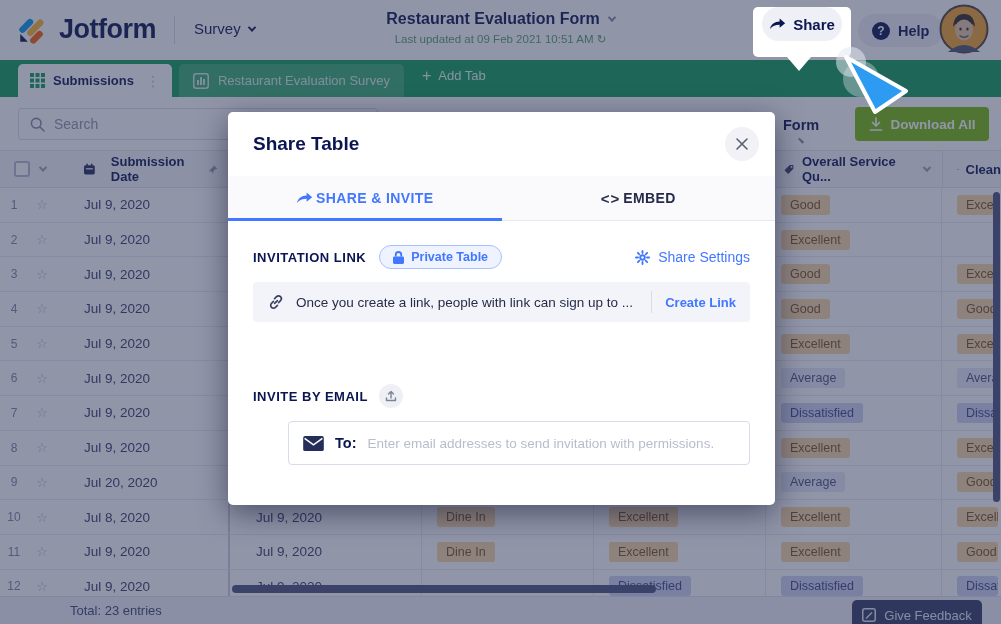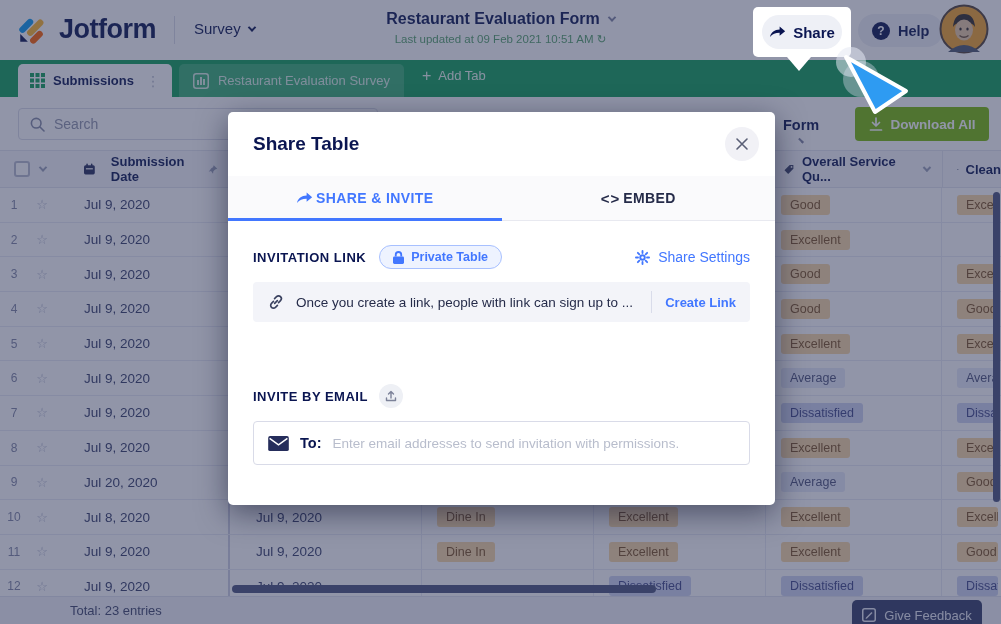--- a/index.html
+++ b/index.html
@@ -71,21 +71,21 @@
   .footer { position:absolute; left:0; top:596px; width:1001px; height:28px; background:#f2f3f9; border-top:1px solid #dfe1ee; z-index:1; }
   .total { position:absolute; left:70px; top:6px; font-size:13px; color:#3f466b; }
   .feedback-btn { position:absolute; left:852px; top:3px; width:130px; height:30px; background:#333c66; border-radius:5px; color:#e8eaf4; font-size:13px; display:flex; align-items:center; justify-content:center; gap:8px; cursor:pointer; }
 
   
   .overlay { position:absolute; inset:0; background:rgba(45,51,89,0.52); z-index:40; }
 
   
   .spotlight { position:absolute; left:753px; top:7px; width:98px; height:50px; background:#fff; border-radius:5px; z-index:55; }
   .spotlight::after { content:""; position:absolute; left:34px; top:100%; border:12px solid transparent; border-top:14px solid #fff; border-bottom-width:0; }
-  .share-pill { position:absolute; left:9px; top:8px; width:80px; height:34px; background:#eef0f6; border-radius:17px; display:flex; align-items:center; justify-content:center; gap:7px; cursor:pointer; }
+  .share-pill { position:absolute; left:9px; top:0; width:80px; height:34px; background:#eef0f6; border-radius:17px; display:flex; align-items:center; justify-content:center; gap:7px; cursor:pointer; }
   .share-pill .lbl { font-size:15px; font-weight:600; color:#0a1551; }
   .ripple1 { position:absolute; left:836px; top:47px; width:30px; height:30px; border-radius:50%; background:rgba(228,231,242,0.55); z-index:56; }
   .ripple2 { position:absolute; left:843px; top:61px; width:36px; height:36px; border-radius:50%; background:rgba(214,218,234,0.4); z-index:56; }
   .cursor { position:absolute; left:838px; top:50px; z-index:80; pointer-events:none; }
 
   
   .modal { position:absolute; left:228px; top:112px; width:547px; height:393px; background:#fff; border-radius:5px; box-shadow:0 8px 30px rgba(8,12,40,0.5); z-index:60; }
   .m-head { height:64px; display:flex; align-items:center; padding:0 25px; }
   .m-title { font-size:19px; font-weight:bold; color:#0a1551; }
   .m-close { position:absolute; right:16px; top:15px; width:34px; height:34px; border-radius:50%; background:#f1f1f6; display:flex; align-items:center; justify-content:center; cursor:pointer; }
@@ -99,21 +99,21 @@
   .inv-row { margin-top:24px; display:flex; align-items:center; }
   .sec-label { font-size:13px; font-weight:bold; letter-spacing:0.5px; color:#0a1551; }
   .priv-badge { margin-left:13px; display:flex; align-items:center; gap:7px; border:1px solid #a7c0ff; background:#eef3ff; color:#4277ff; border-radius:14px; padding:4px 13px; font-size:12.5px; font-weight:600; cursor:pointer; }
   .share-settings { margin-left:auto; display:flex; align-items:center; gap:8px; color:#4277ff; font-size:14px; font-weight:500; cursor:pointer; }
   .link-bar { margin-top:13px; height:40px; background:#f3f4f9; border-radius:4px; display:flex; align-items:center; padding:0 14px; }
   .link-text { flex:1; font-size:13.5px; color:#262c4a; margin-left:11px; overflow:hidden; white-space:nowrap; text-overflow:ellipsis; }
   .v-div { width:1px; height:22px; background:#d9dcea; margin:0 13px; }
   .create-link { font-size:13px; font-weight:600; color:#4277ff; cursor:pointer; white-space:nowrap; }
   .invite-row { margin-top:62px; display:flex; align-items:center; gap:11px; }
   .upload-circle { width:24px; height:24px; border-radius:50%; background:#eef0f5; display:flex; align-items:center; justify-content:center; cursor:pointer; }
-  .email-box { margin-top:13px; height:44px; border:1px solid #d9dbe8; border-radius:4px; display:flex; align-items:center; padding:0 14px; gap:11px; }
+  .email-box { margin-top:13px; height:44px; border:1px solid #d9dbe8; border-radius:4px; display:flex; align-items:center; padding:0 14px; gap:11px;margin-left:35px; }
   .to-label { font-size:14.5px; font-weight:bold; color:#0a1551; }
   .email-box input { flex:1; border:none; outline:none; font-size:13.5px; color:#40476e; font-family:inherit; background:transparent; }
   .email-box input::placeholder { color:#b8bdcc; }
 
   .chev { width:7px; height:7px; border-right:2px solid currentColor; border-bottom:2px solid currentColor; transform:rotate(45deg) translate(-1px,-1px); display:inline-block; }
   .chev-sm { width:6px; height:6px; }
 </style>
 </head>
 <body>
 

